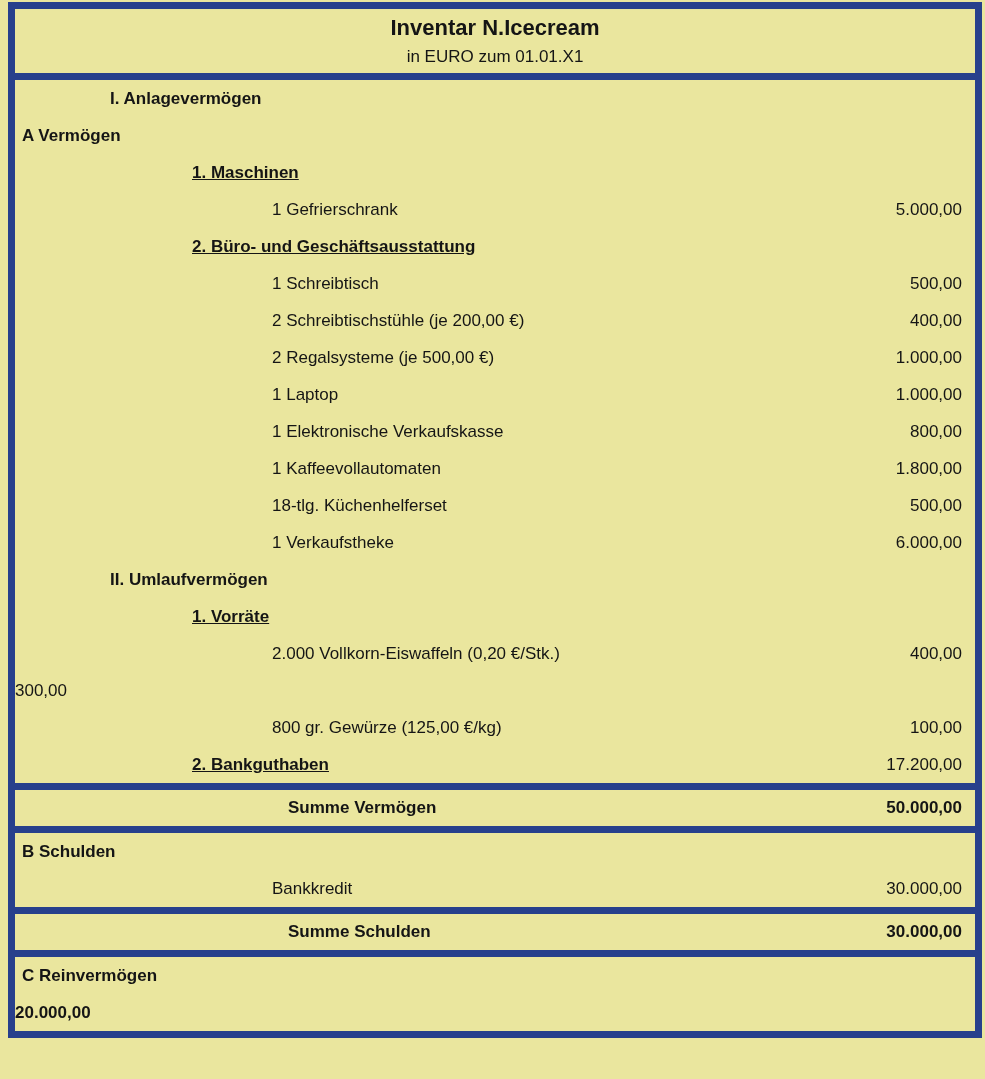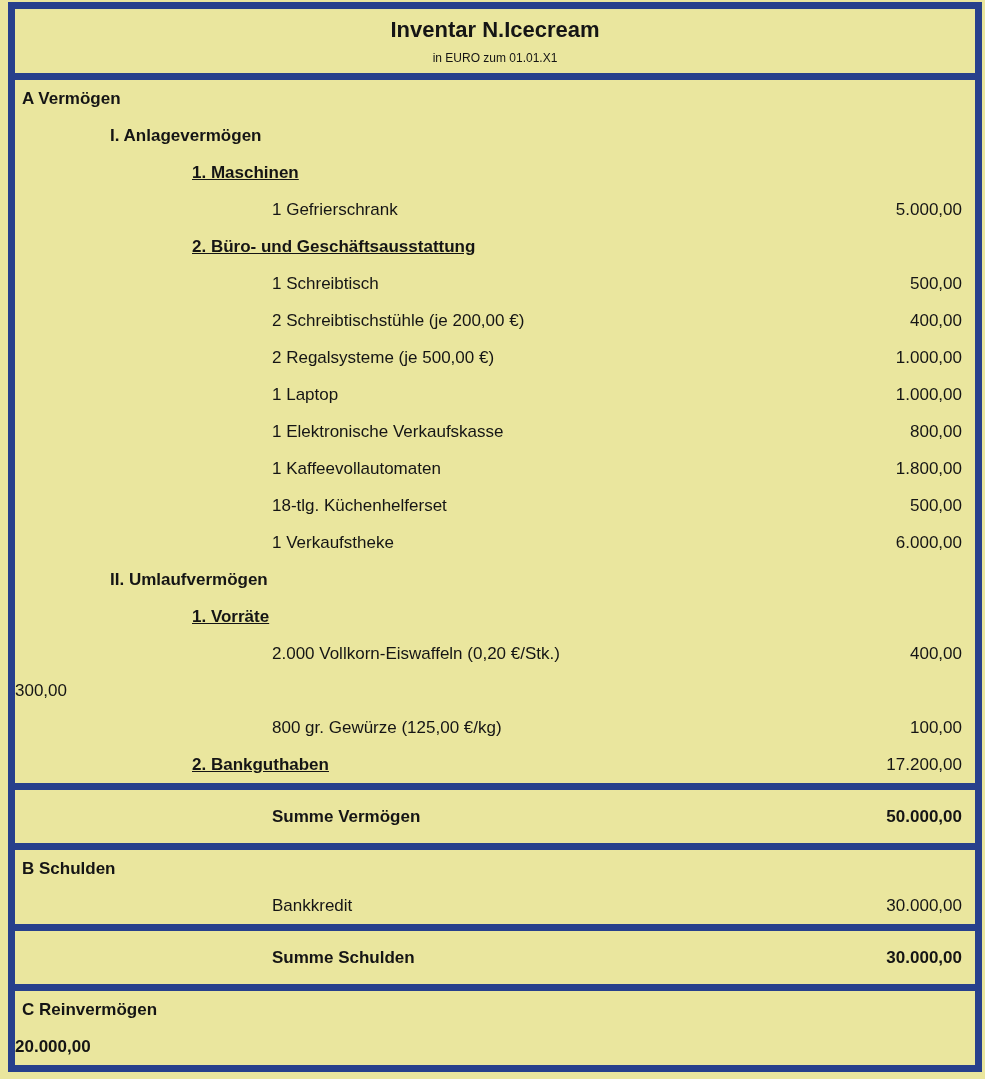--- a/index.html
+++ b/index.html
@@ -22,32 +22,32 @@
     background:var(--bg);
   }
   .header-box{
     height:64px;
     display:flex;flex-direction:column;
     justify-content:space-evenly;
     align-items:center;
     color:var(--text);
   }
   .doc-title{font-size:22px;font-weight:bold;}
-  .doc-subtitle{font-size:12px;font-weight:normal;}
+  .doc-subtitle{font-size:17px;font-weight:normal;}
   .section{border-top:7px solid var(--border);}
   .row{
     display:flex;
     align-items:center;
     justify-content:space-between;
     height:37px;
     color:var(--text);
     font-size:17px;
     padding-right:13px;
   }
-  .section.total .row{height:53px;}
+  .section.total .row{height:36px;margin-left:16px;}
   .row .label{white-space:nowrap;}
   .row .value{white-space:nowrap;text-align:right;}
   .bold{font-weight:bold;}
   .ind0 .label{padding-left:7px;}
   .ind1 .label{padding-left:95px;}
   .ind2 .label{padding-left:177px;text-decoration:underline;}
   .ind3 .label{padding-left:257px;}
 </style>
 </head>
 <body>
@@ -55,26 +55,26 @@
 <div class="page">
   <div class="frame">
 
     <div class="header-box">
       <div class="doc-title">Inventar N.Icecream</div>
       <div class="doc-subtitle">in EURO zum 01.01.X1</div>
     </div>
 
     <div id="sections">
         <div class="section">
+          <div class="row ind1">
+            <span class="label bold">I. Anlagevermögen</span>
+            <span class="value"></span>
+          </div>
           <div class="row ind0">
             <span class="label bold">A Vermögen</span>
-            <span class="value"></span>
-          </div>
-          <div class="row ind1">
-            <span class="label bold">I. Anlagevermögen</span>
             <span class="value"></span>
           </div>
           <div class="row ind2">
             <span class="label bold">1. Maschinen</span>
             <span class="value"></span>
           </div>
           <div class="row ind3">
             <span class="label">1 Gefrierschrank</span>
             <span class="value">5.000,00</span>
           </div>

